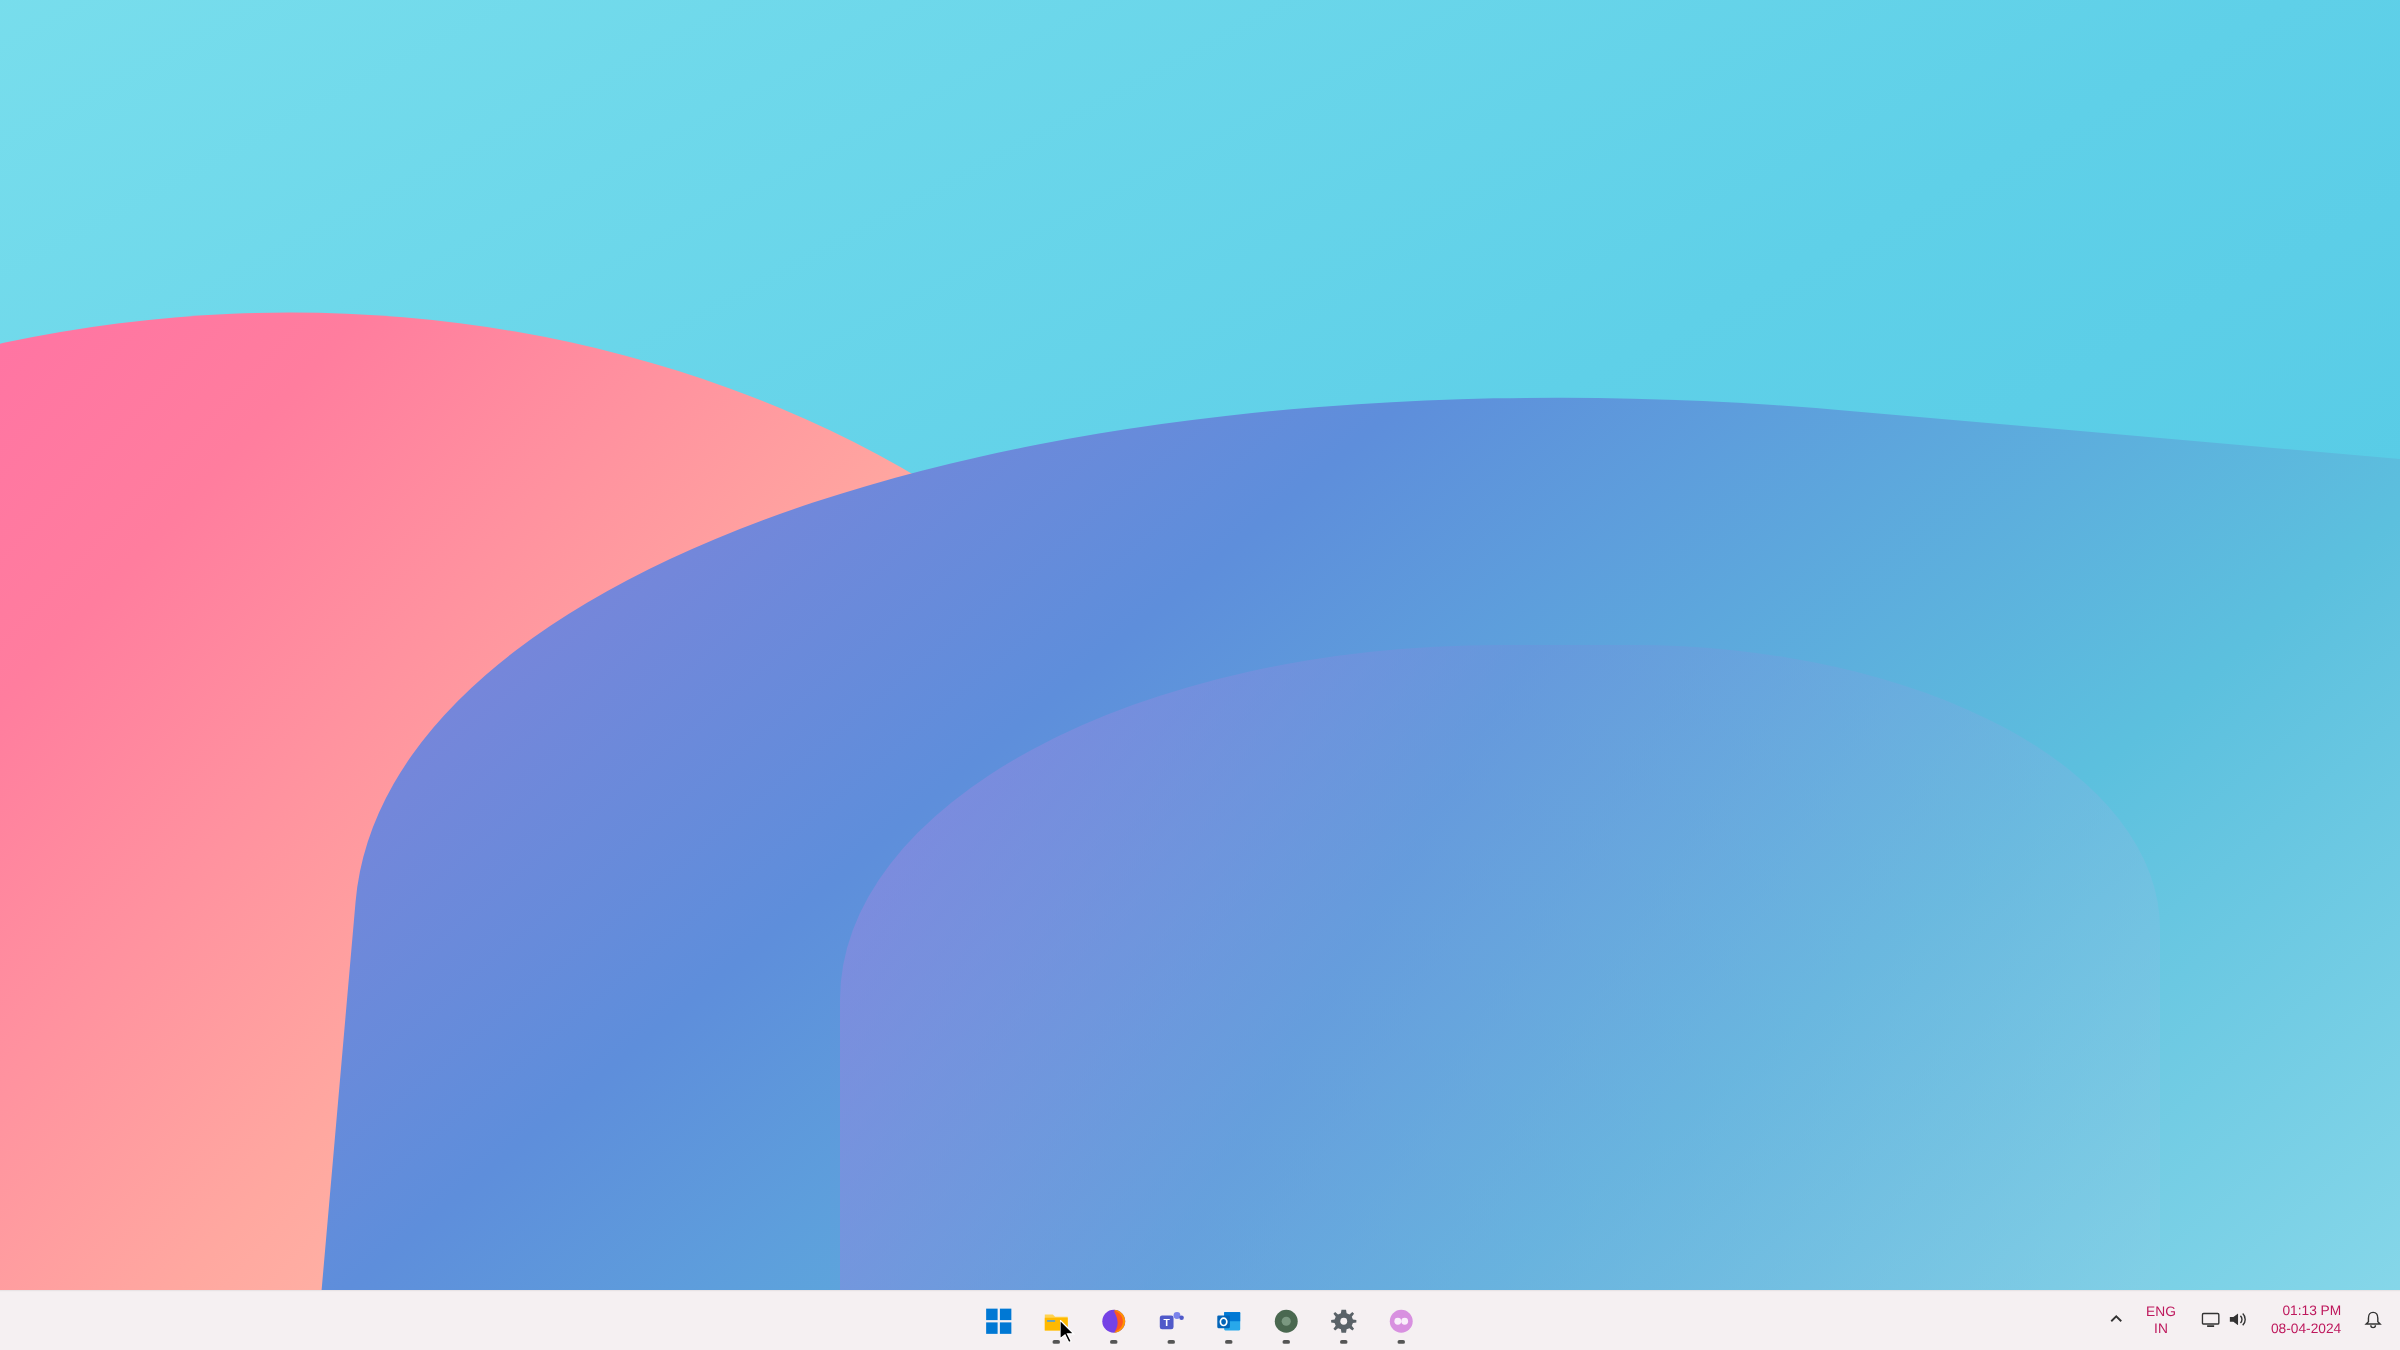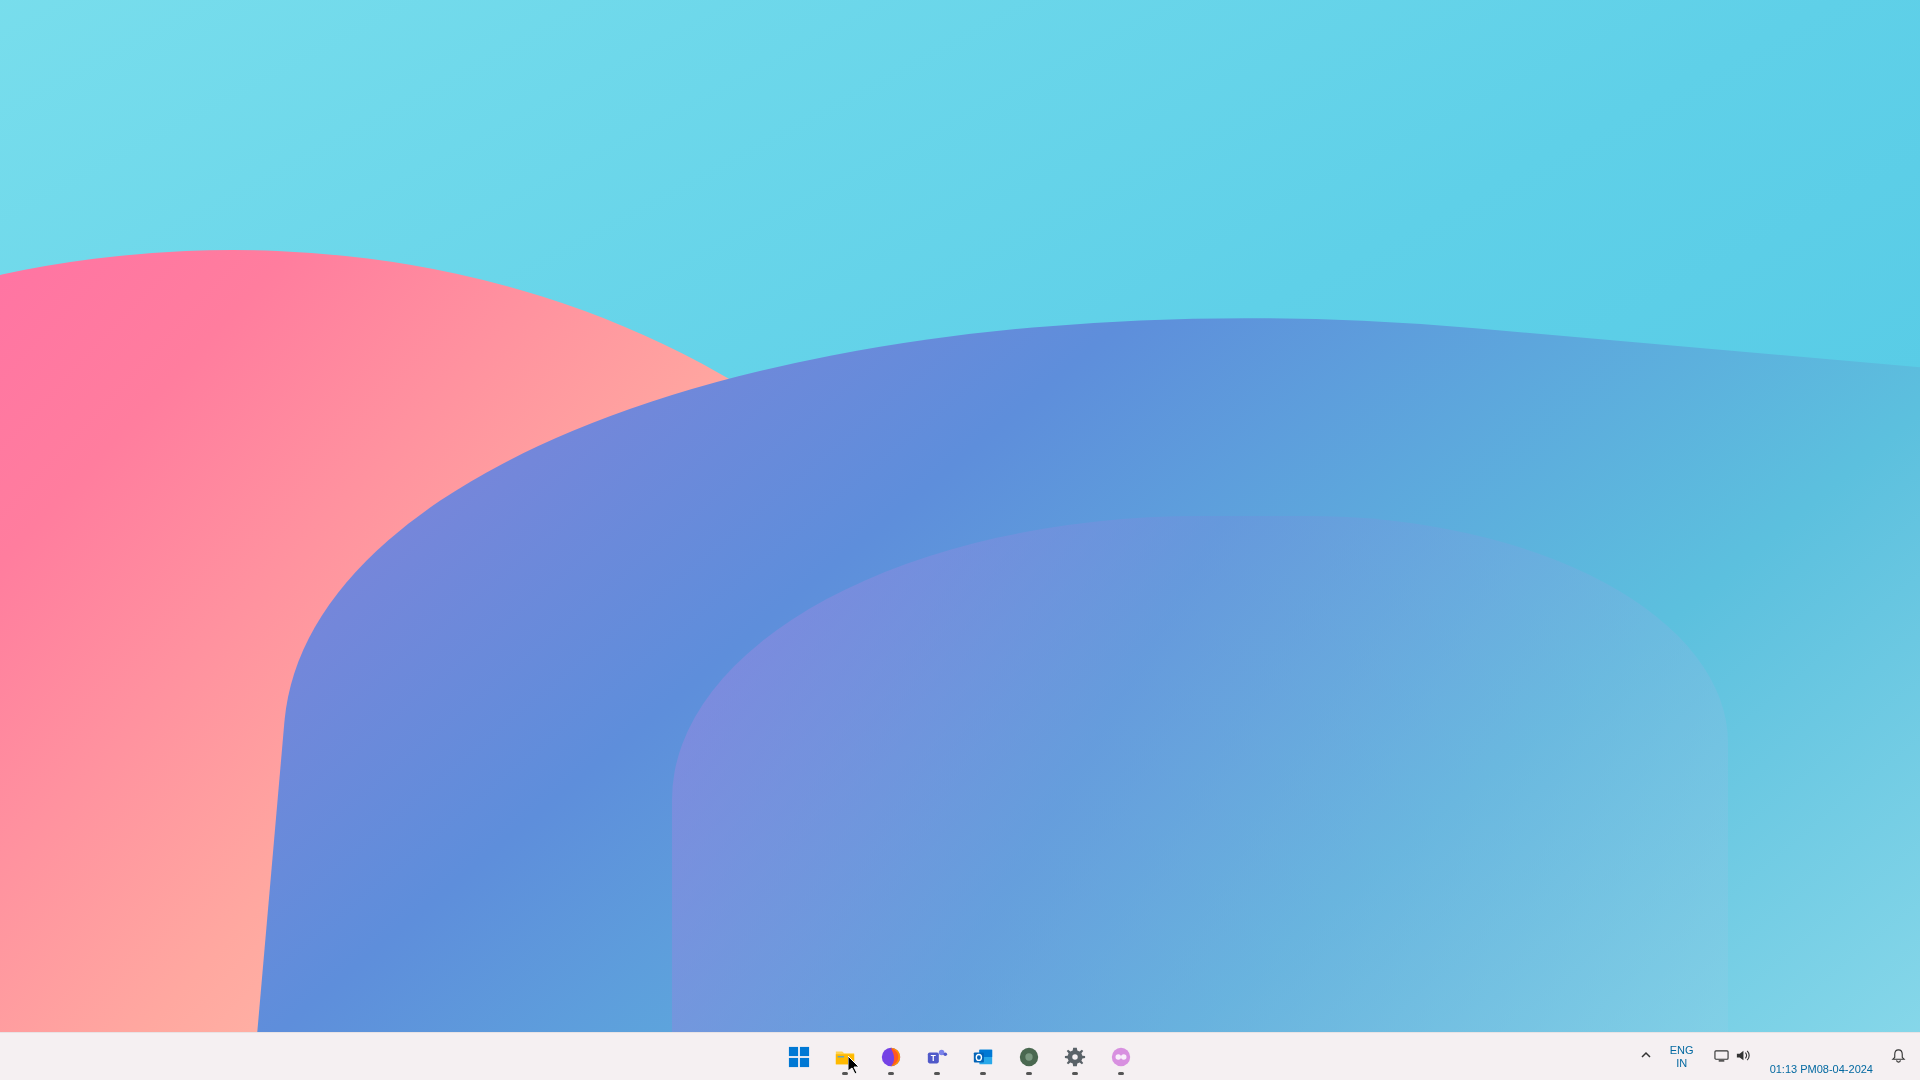--- a/index.html
+++ b/index.html
@@ -117,21 +117,21 @@
       justify-content: center;
     }
     .taskbar-right {
       position: absolute;
       right: 8px;
       display: flex;
       align-items: center;
       gap: 4px;
       height: 100%;
       font-size: 12px;
-      color: #0369a1;
+      color: #be185d;
     }
     .tray-item {
       display: flex;
       align-items: center;
       justify-content: center;
       padding: 0 6px;
       height: 40px;
       cursor: pointer;
       border-radius: 4px;
     }
@@ -139,21 +139,21 @@
       display: flex;
       flex-direction: column;
       align-items: center;
       justify-content: center;
       line-height: 1.1;
       font-size: 11px;
       padding: 0 8px;
     }
     .datetime {
       display: flex;
-      flex-direction: row;
+      flex-direction: column;
       align-items: flex-end;
       justify-content: center;
       line-height: 1.2;
       font-size: 11px;
       padding: 0 8px;
     }
     .status-icons {
       display: flex;
       gap: 6px;
       align-items: center;

